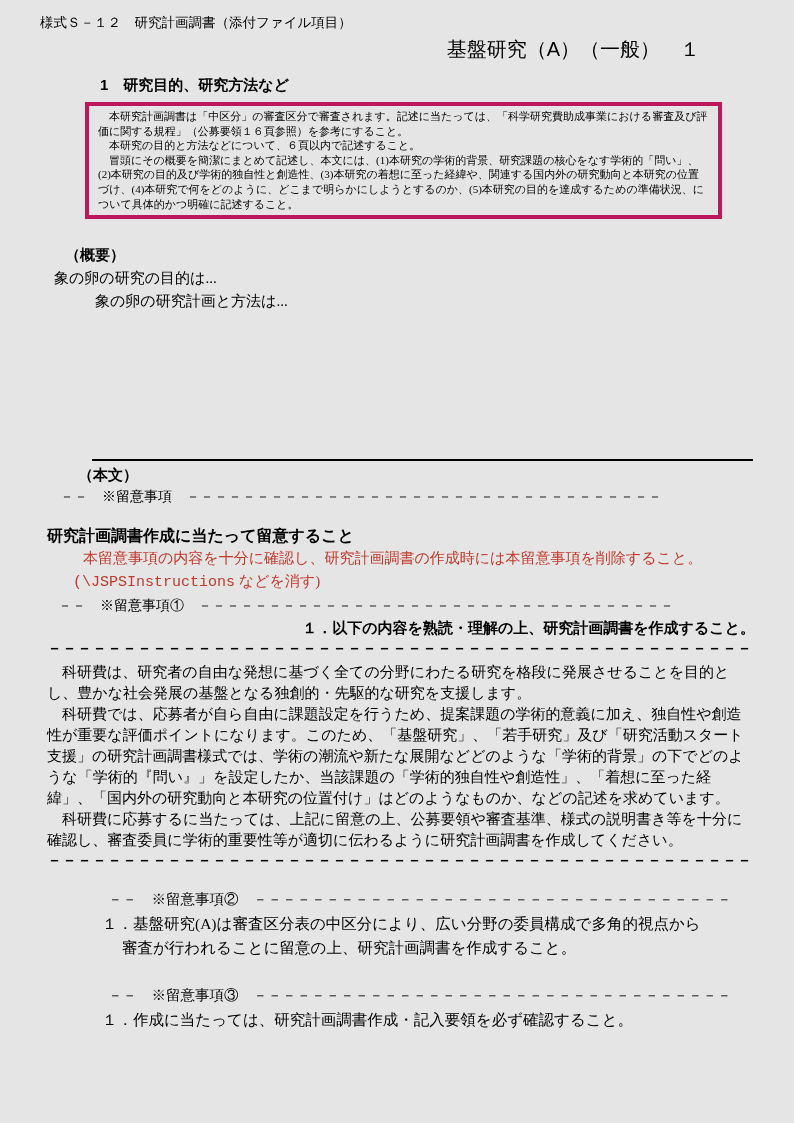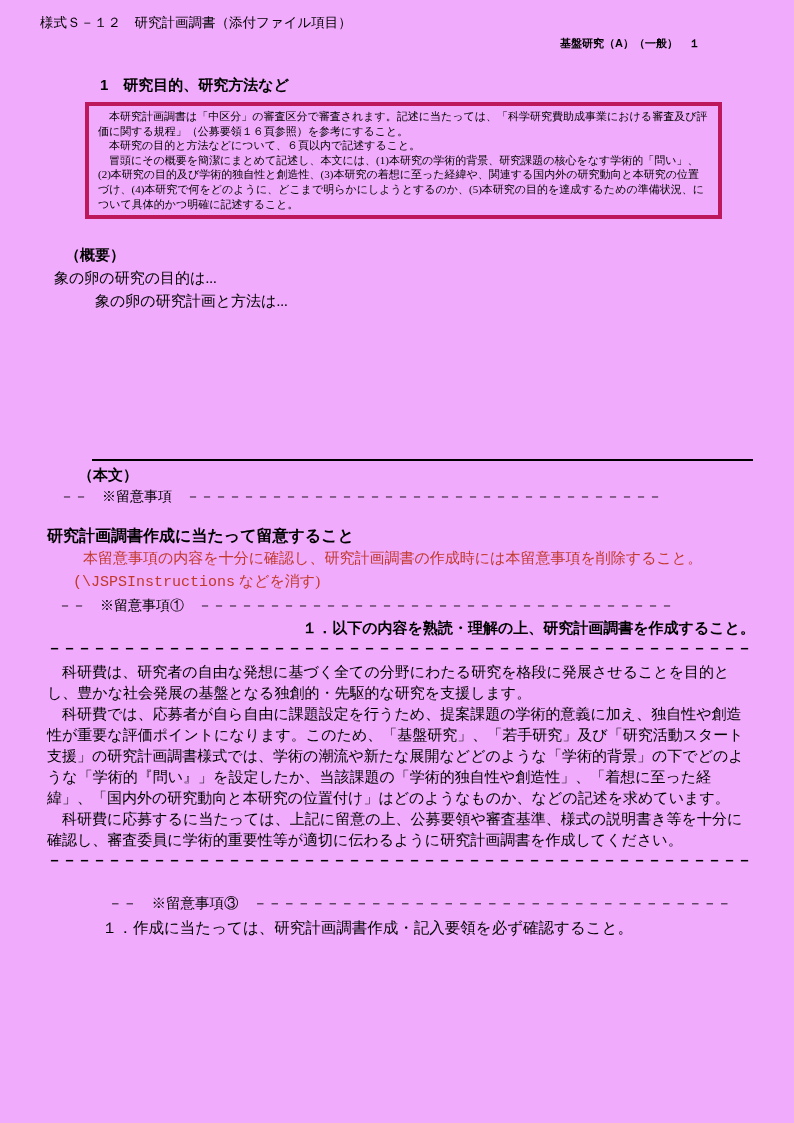--- a/index.html
+++ b/index.html
@@ -1,31 +1,31 @@
 <!DOCTYPE html>
 <html><head>
 <meta charset="utf-8">
 <style>
   html,body{margin:0;padding:0;background:#888;}
   .page{
     position:relative;
     width:794px;height:1123px;
-    background:#f0abfc;
+    background:#e5e5e5;
     margin:0 auto;
     overflow:hidden;
     color:#000;
     font-family:"Liberation Serif","DejaVu Serif",serif;
   }
   .gothic{font-family:"Liberation Sans","DejaVu Sans",sans-serif;}
   .mincho{font-family:"Liberation Serif","DejaVu Serif",serif;}
   .mono{font-family:"Liberation Mono","DejaVu Sans Mono",monospace;}
   .nowrap{white-space:nowrap;overflow:hidden;}
 
   .form-code{position:absolute;top:14px;left:40px;font-size:13.5px;}
-  .cat-header{position:absolute;top:36px;right:94px;font-size:11px;font-weight:bold;}
+  .cat-header{position:absolute;top:36px;right:94px;font-size:20px;font-weight:normal;}
   .sec-title{position:absolute;top:76px;left:100px;font-size:15px;font-weight:bold;}
 
   .inst-box{
     position:absolute;top:102px;left:85px;width:637px;
     box-sizing:border-box;border:4px solid #be185d;
     padding:3px 9px 4px 9px;
     font-size:11px;line-height:14.6px;
   }
   .inst-box p{margin:0;}
 
@@ -96,20 +96,25 @@
     <div class="divider mincho nowrap">－－－－－－－－－－－－－－－－－－－－－－－－－－－－－－－－－－－－－－－－－－－－－－－</div>
 
     <div class="paras gothic">
       <p>　科研費は、研究者の自由な発想に基づく全ての分野にわたる研究を格段に発展させることを目的とし、豊かな社会発展の基盤となる独創的・先駆的な研究を支援します。</p>
       <p>　科研費では、応募者が自ら自由に課題設定を行うため、提案課題の学術的意義に加え、独自性や創造性が重要な評価ポイントになります。このため、「基盤研究」、「若手研究」及び「研究活動スタート支援」の研究計画調書様式では、学術の潮流や新たな展開などどのような「学術的背景」の下でどのような「学術的『問い』」を設定したか、当該課題の「学術的独自性や創造性」、「着想に至った経緯」、「国内外の研究動向と本研究の位置付け」はどのようなものか、などの記述を求めています。</p>
       <p>　科研費に応募するに当たっては、上記に留意の上、公募要領や審査基準、様式の説明書き等を十分に確認し、審査委員に学術的重要性等が適切に伝わるように研究計画調書を作成してください。</p>
     </div>
 
     <div class="divider mincho nowrap">－－－－－－－－－－－－－－－－－－－－－－－－－－－－－－－－－－－－－－－－－－－－－－－</div>
 
+    <div class="block2 mincho">
+      <div class="sub-hdr nowrap">－－　※留意事項②　－－－－－－－－－－－－－－－－－－－－－－－－－－－－－－－－－</div>
+      <div class="sub-item">１．基盤研究(A)は審査区分表の中区分により、広い分野の委員構成で多角的視点から</div>
+      <div class="sub-item-2">審査が行われることに留意の上、研究計画調書を作成すること。</div>
+    </div>
 
     <div class="block3 mincho">
       <div class="sub-hdr nowrap">－－　※留意事項③　－－－－－－－－－－－－－－－－－－－－－－－－－－－－－－－－－</div>
       <div class="sub-item">１．作成に当たっては、研究計画調書作成・記入要領を必ず確認すること。</div>
     </div>
   </div>
 
 </div>
 
 </body></html>

